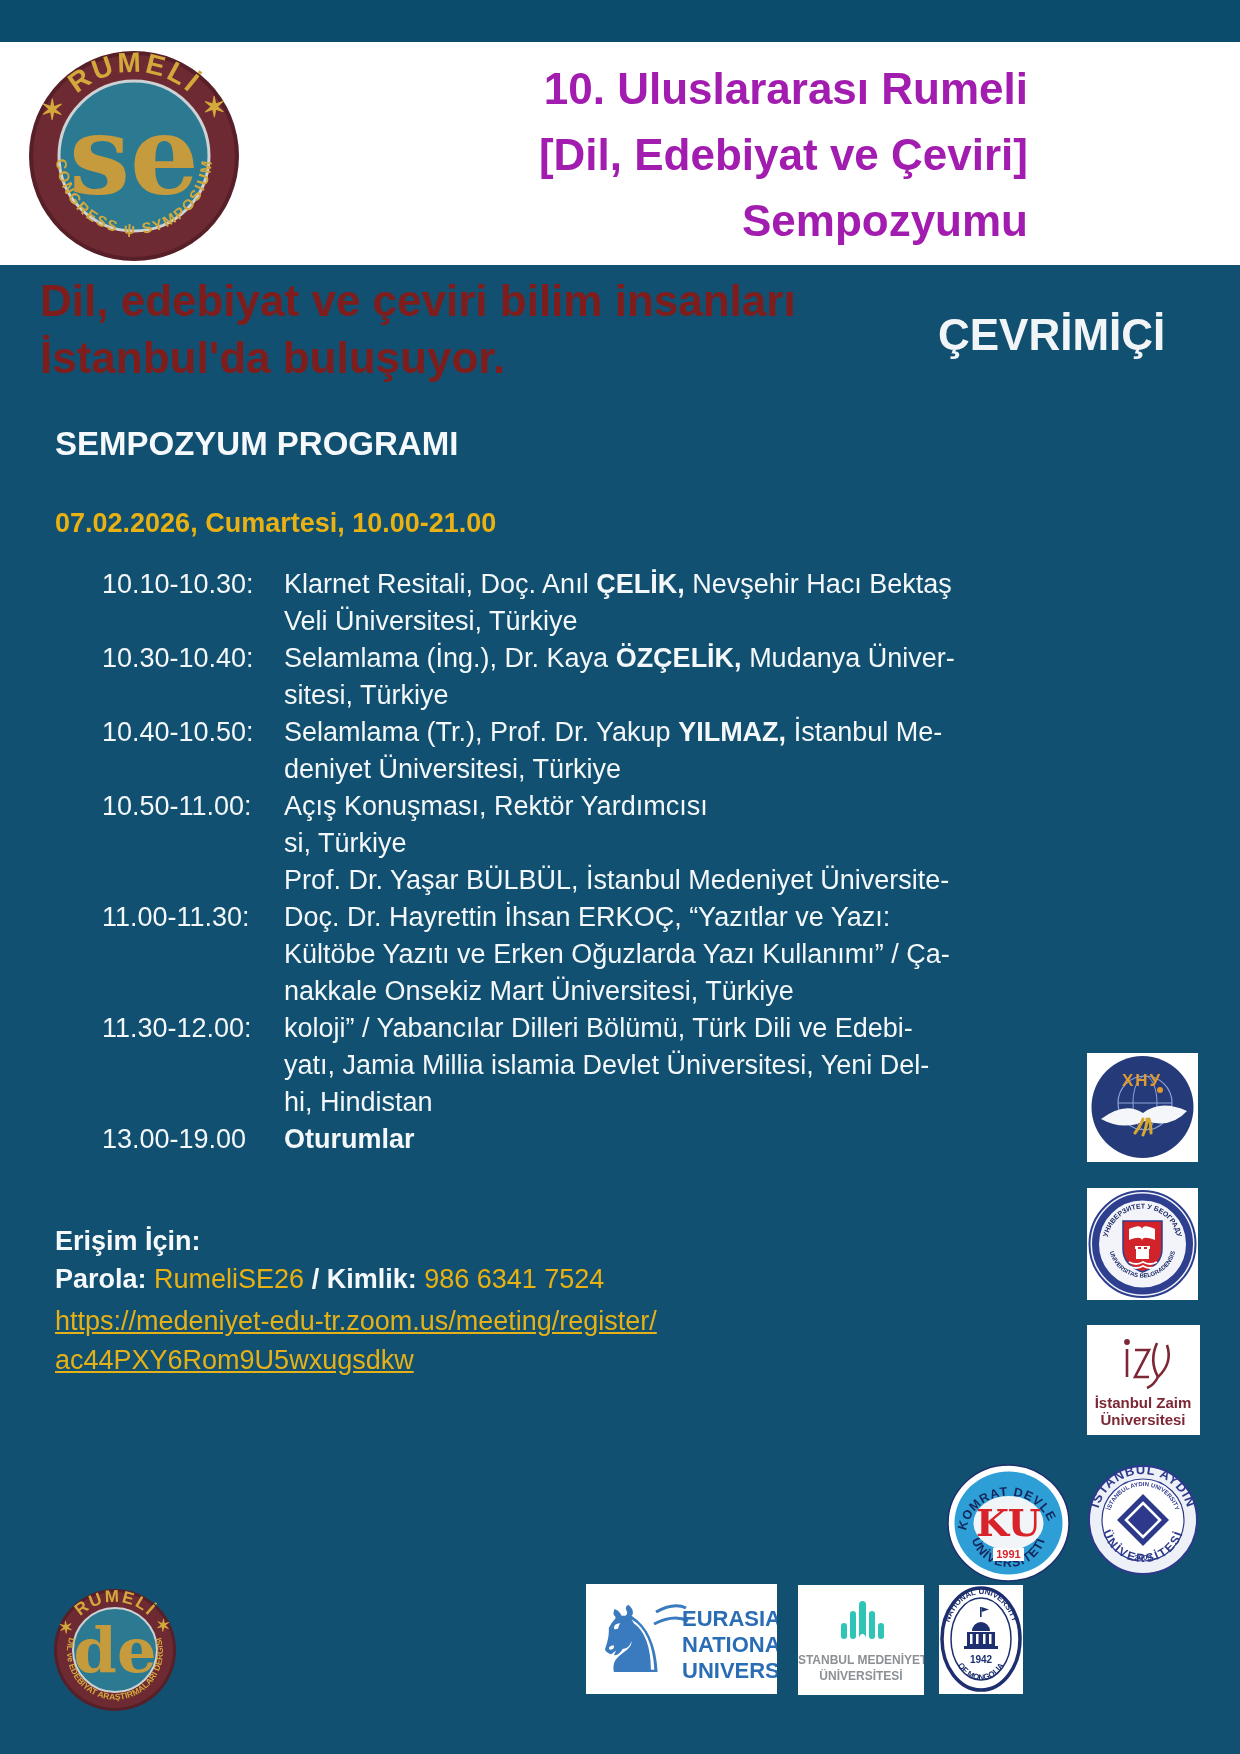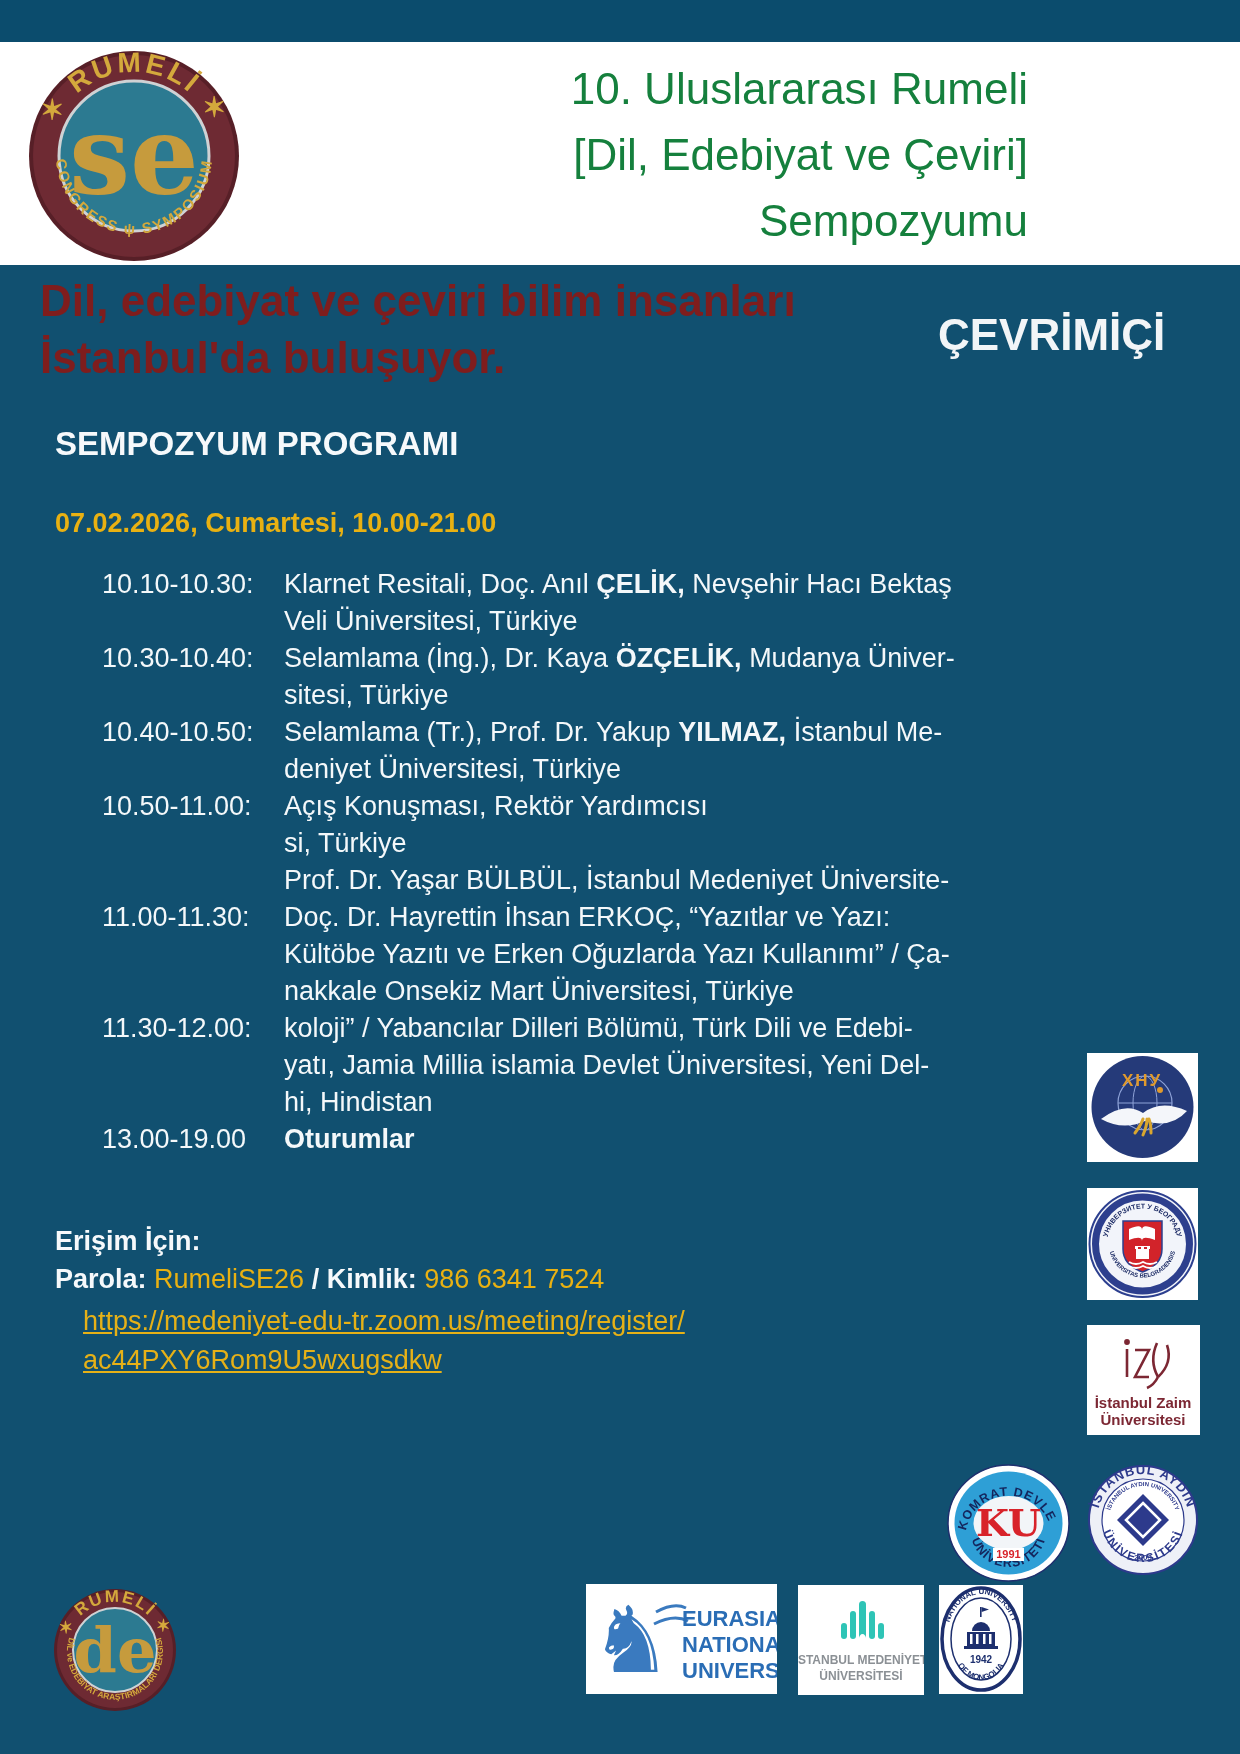--- a/index.html
+++ b/index.html
@@ -1,43 +1,43 @@
 <!DOCTYPE html>
 <html><head>
 <meta charset="utf-8">
 <style>
   html,body{margin:0;padding:0;background:#e8e8e8;}
   .canvas{position:relative;width:1240px;height:1754px;background:#ffffff;
           font-family:"Liberation Sans",sans-serif;overflow:hidden;}
   .topbar{position:absolute;left:0;top:0;width:1240px;height:42px;background:#0b4c6d;}
   .bodybg{position:absolute;left:0;top:265px;width:1240px;height:1489px;background:#115070;}
 
-  .title{position:absolute;right:212px;top:56px;text-align:right;color:#15803d;
-         font-size:44px;font-weight:normal;line-height:66px;white-space:nowrap;}
+  .title{position:absolute;right:212px;top:56px;text-align:right;color:#a21caf;
+         font-size:44px;font-weight:bold;line-height:66px;white-space:nowrap;}
 
   .headline{position:absolute;left:40px;top:272px;color:#7f1d1d;font-size:44px;
             font-weight:bold;line-height:57px;white-space:nowrap;}
   .mode{position:absolute;left:938px;top:310px;color:#f2f5f7;font-size:44px;font-weight:bold;}
 
   .progtitle{position:absolute;left:55px;top:425px;color:#f6f9fb;font-size:33px;font-weight:bold;}
   .dateline{position:absolute;left:55px;top:508px;color:#e9b112;font-size:27px;font-weight:bold;}
 
   .schedule{position:absolute;left:55px;top:566px;width:820px;color:#f4f8fa;font-size:27px;margin-left:47px;}
   .sch-row{display:flex;}
   .sch-time{width:182px;flex:0 0 182px;line-height:37px;}
   .sch-desc{line-height:37px;}
   .sch-line{white-space:nowrap;}
   .seg-b{font-weight:bold;}
 
   .access-head{position:absolute;left:55px;top:1226px;color:#f6f9fb;font-size:27px;font-weight:bold;}
   .access-line{position:absolute;left:55px;top:1264px;font-size:27px;color:#f6f9fb;white-space:nowrap;}
   .access-line .lbl{font-weight:bold;color:#f6f9fb;}
   .access-line .val{color:#e9b112;}
   .zoomlink{position:absolute;left:55px;top:1302px;font-size:27px;line-height:39px;
-            color:#e6b117;text-decoration:underline;display:block;margin-left:28px;}
+            color:#e6b117;text-decoration:underline;display:block;}
   .zoomlink div{white-space:nowrap;}
 
   .logo{position:absolute;}
   .logo svg{display:block;}
   .whitecard{background:#c4b5fd;}
 </style>
 </head>
 <body>
 
 <div class="canvas">

